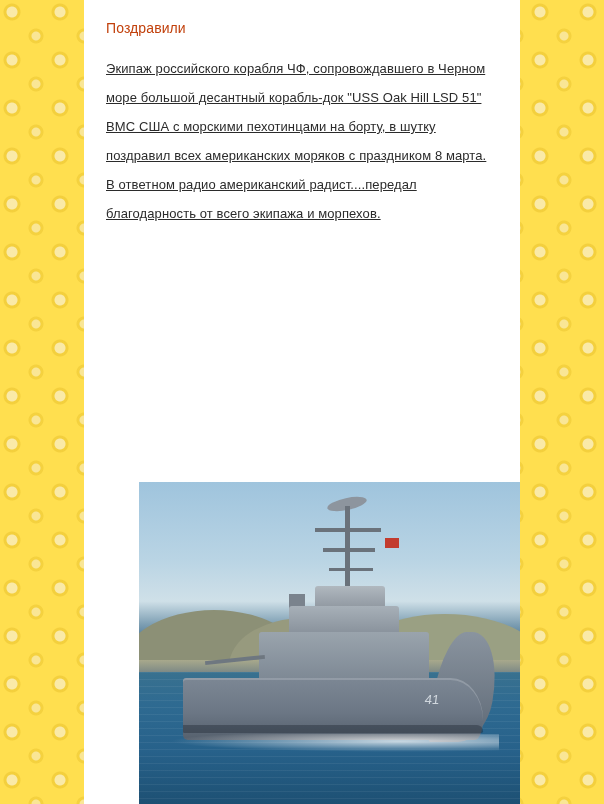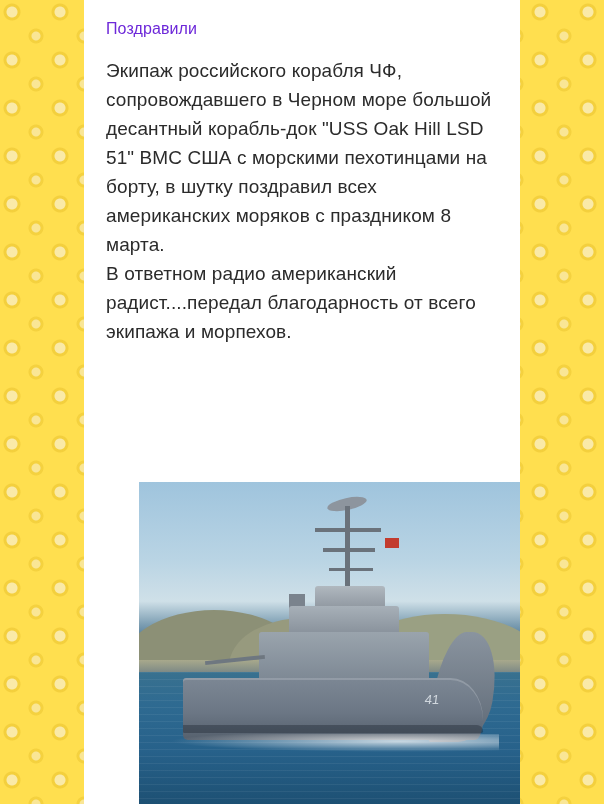--- a/index.html
+++ b/index.html
@@ -43,34 +43,35 @@
     width: 436px;
     height: 804px;
     background: #ffffff;
     box-shadow: 0 0 0 0 rgba(0,0,0,0);
     overflow: hidden;
   }
 
   .post-title {
     margin: 0;
     padding: 20px 22px 0 22px;
-    font-size: 16px;
+    font-size: 14px;
     font-weight: 400;
-    color: #6d28d9;
+    color: #c2410c;
     letter-spacing: 0.1px;
   }
 
   .post-body {
     margin: 0;
     padding: 18px 20px 0 22px;
-    font-size: 19px;
+    font-size: 13px;
     line-height: 29px;
     color: #2b2b2b;
     white-space: pre-line;
     letter-spacing: 0.1px;
+    text-decoration: underline;
   }
 
   
   #photo-wrap {
     position: absolute;
     left: 55px;
     top: 482px;
     width: 381px;
     height: 322px;
     overflow: hidden;

